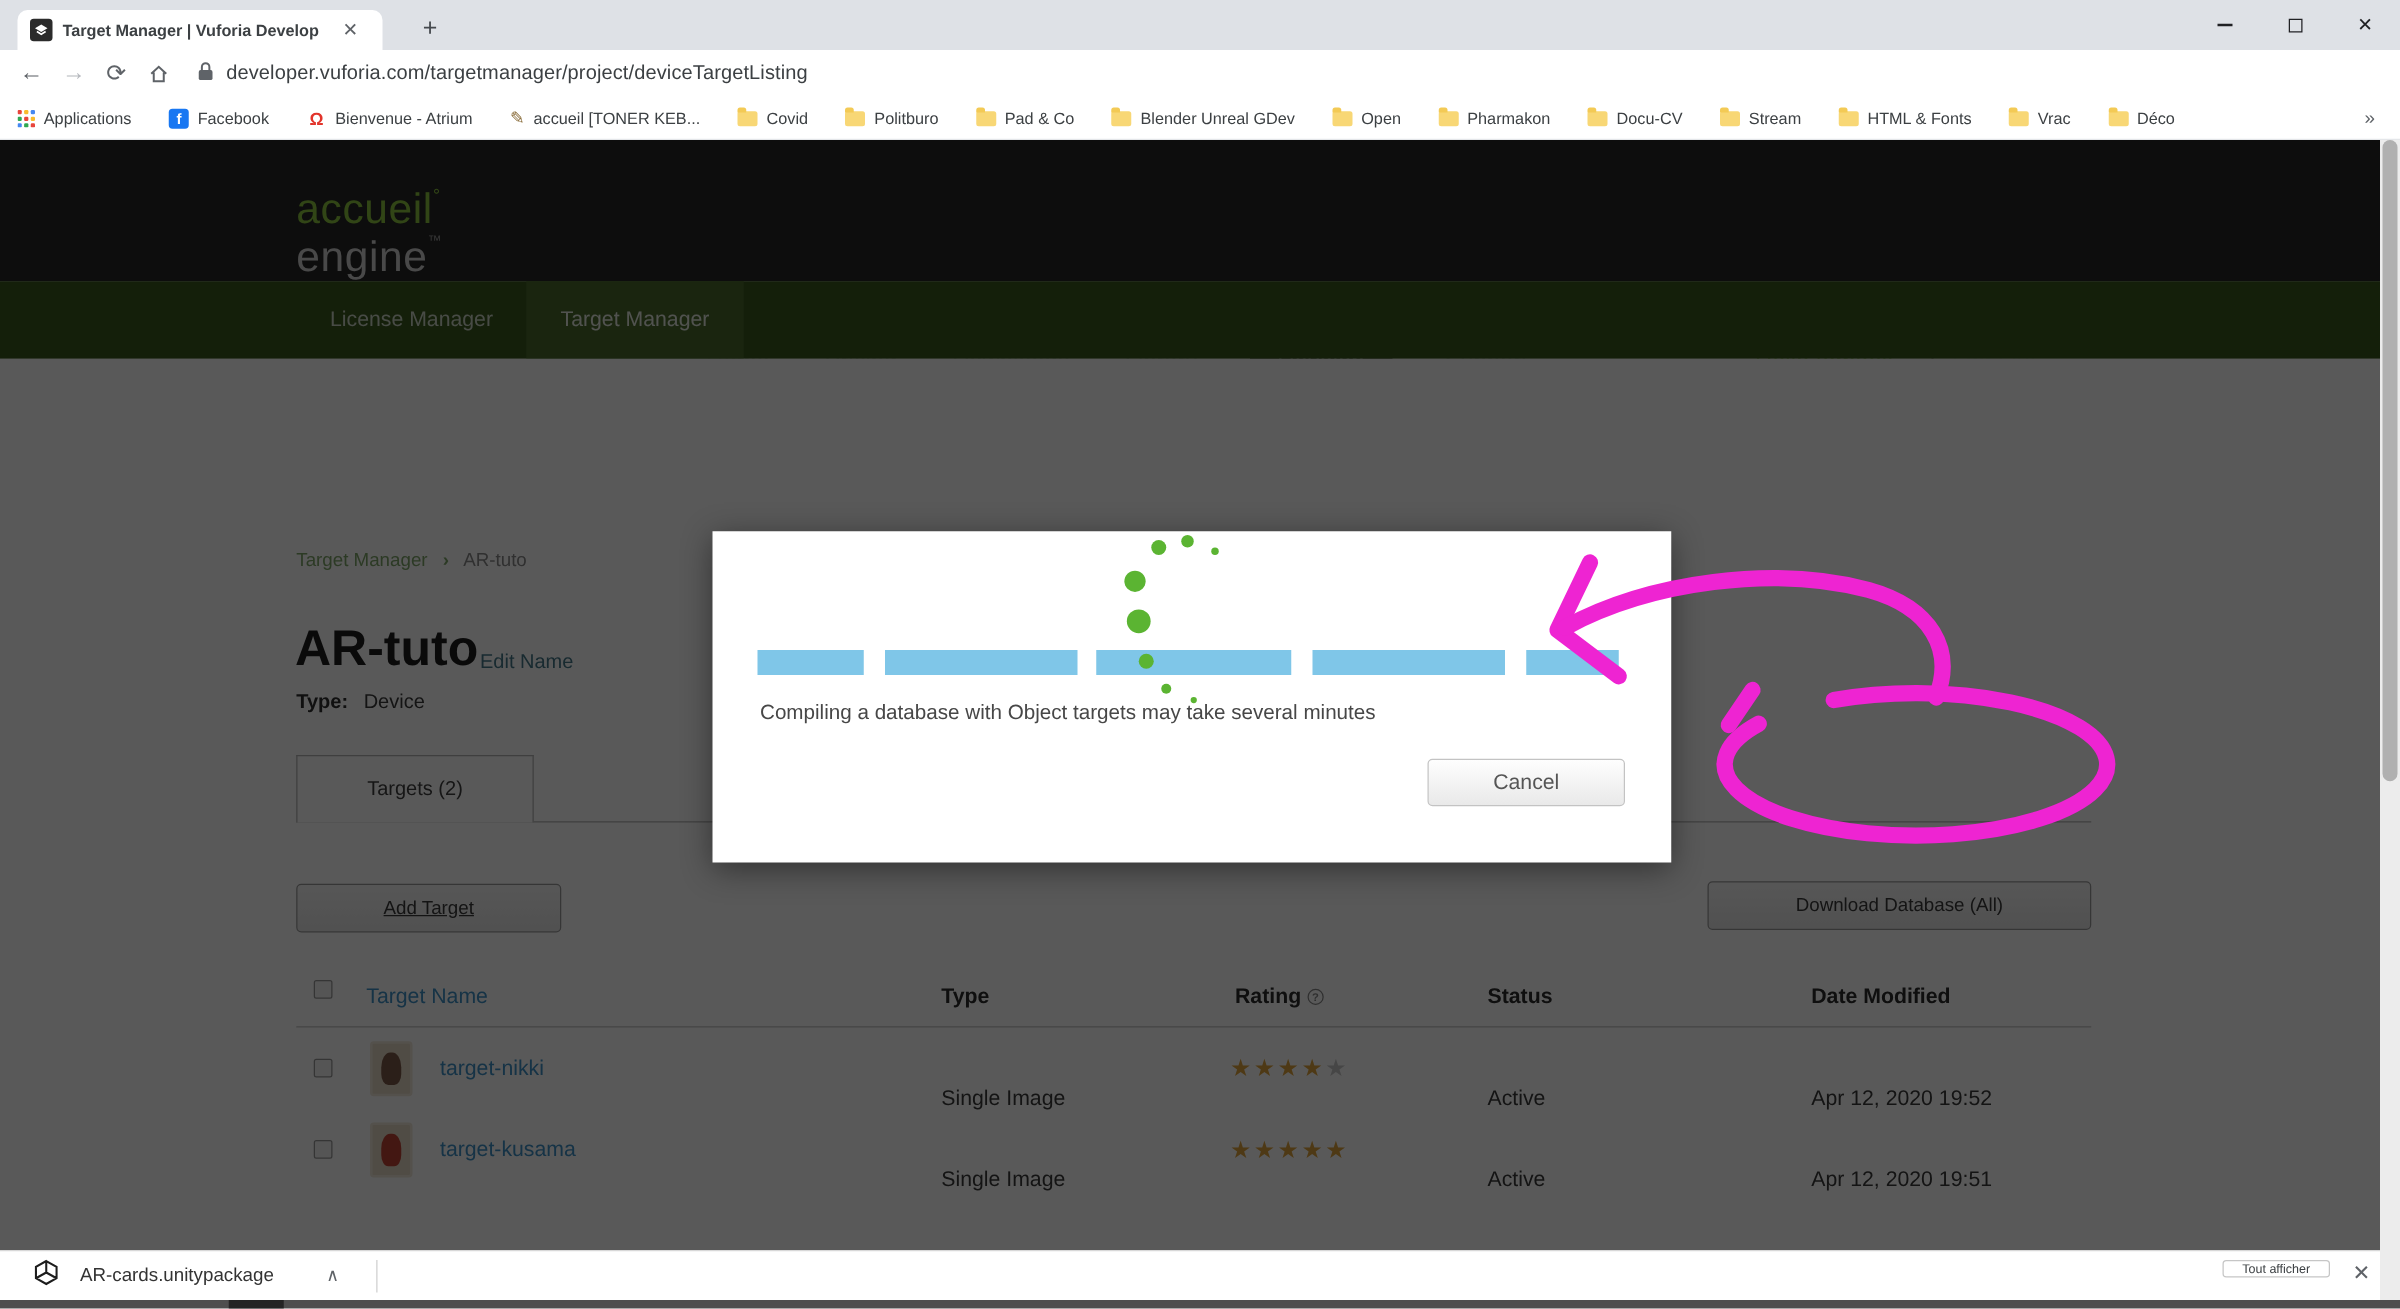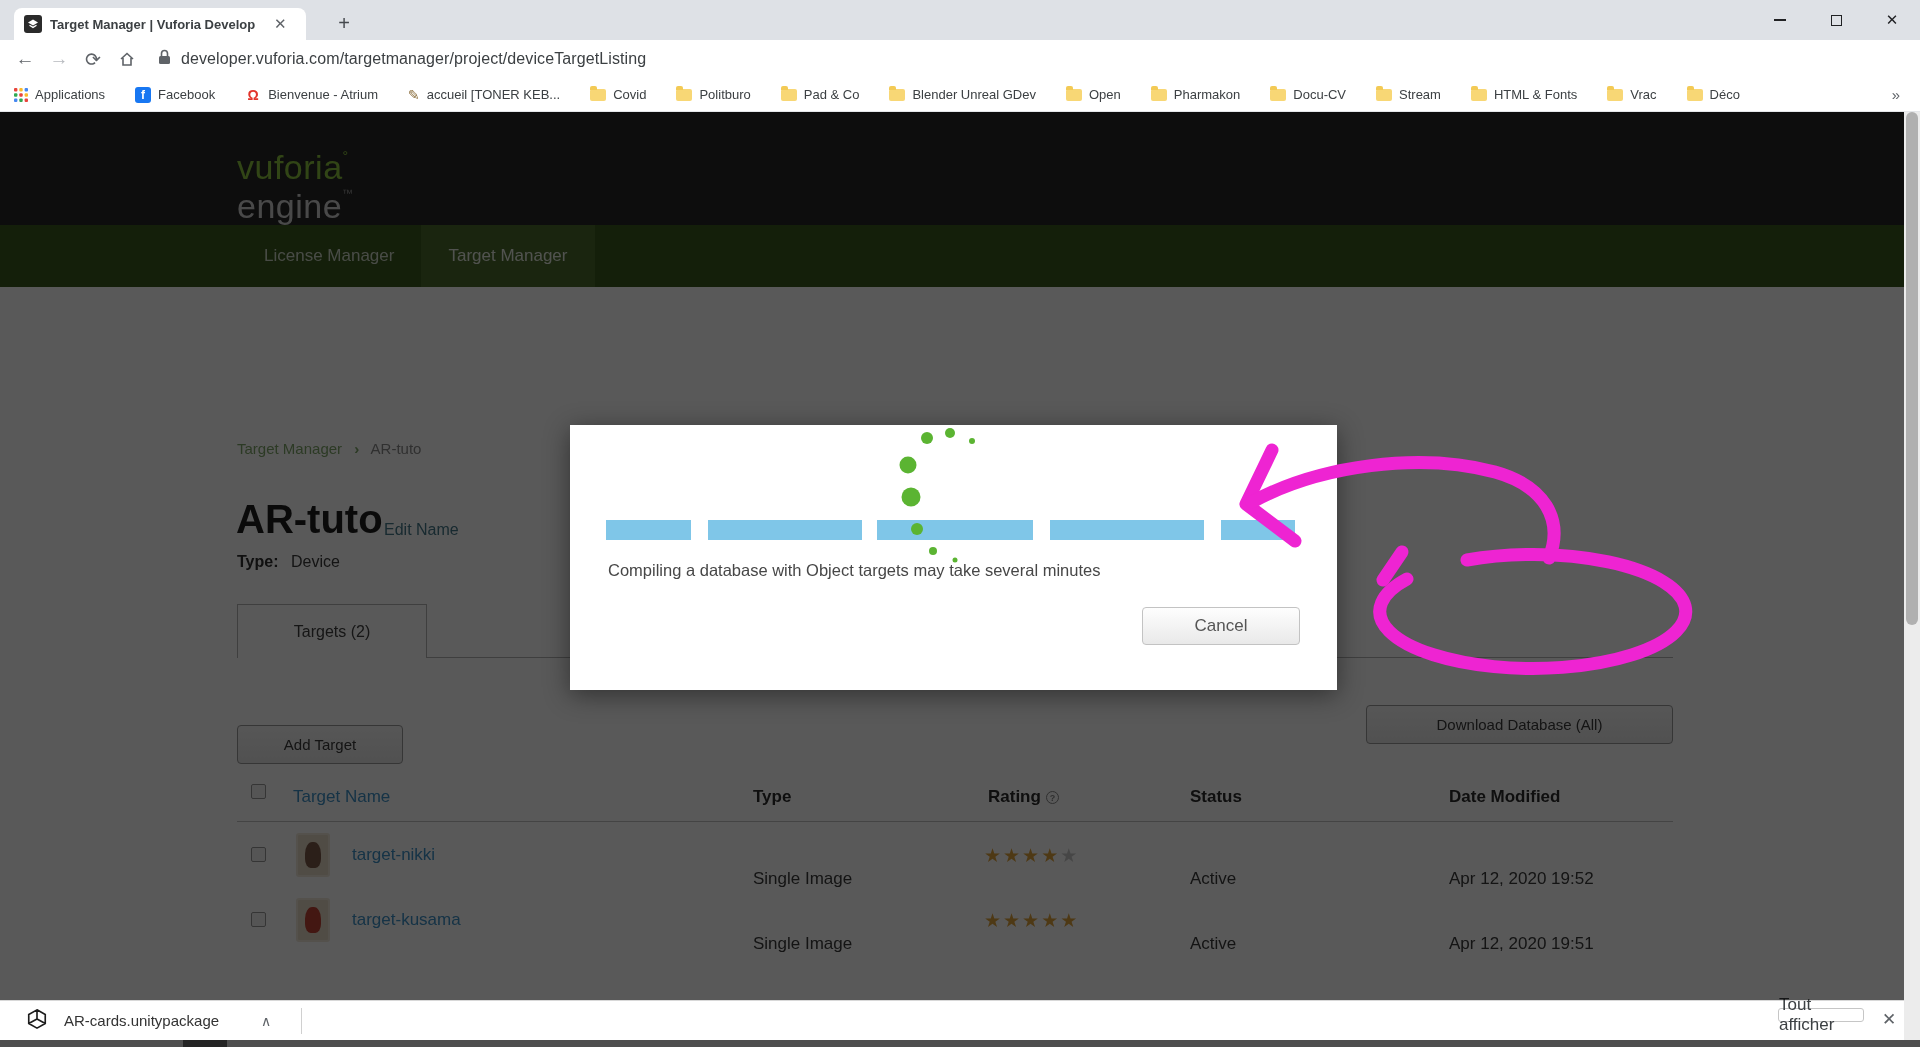--- a/index.html
+++ b/index.html
@@ -75,21 +75,21 @@
   .crumb-sep { color:#7fa76a; margin:0 8px; font-weight:bold; }
   .crumb-cur { color:#8a8a8a; }
   .pg-title { position:absolute; left:236px; top:210px; font-size:40px; font-weight:bold; color:#1f1f1f; }
   .edit-name { position:absolute; left:384px; top:234px; font-size:16px; color:#46798a; }
   .type-row { position:absolute; left:237px; top:266px; font-size:16px; }
   .type-label { font-weight:bold; color:#2f2f2f; }
   .type-value { color:#3a3a3a; margin-left:8px; }
   .targets-tab { position:absolute; left:237px; top:317px; width:190px; height:54px; border:1px solid #b5b5b5; border-bottom:none; background:#fff; display:flex; align-items:center; justify-content:center; font-size:16px; color:#3f3f3f; z-index:2; }
   .tab-line { position:absolute; left:237px; top:370px; width:1436px; height:1px; background:#b5b5b5; }
   .btn { border:1px solid #9a9a9a; border-radius:4px; background:linear-gradient(#f7f7f7,#e7e7e7); font-size:15px; color:#3a3a3a; display:flex; align-items:center; justify-content:center; }
-  .add-btn { position:absolute; left:237px; top:438px; width:166px; height:39px; }
+  .add-btn { position:absolute; left:237px; top:420px; width:212px; height:39px;text-decoration:underline; }
   .dl-btn { position:absolute; left:1366px; top:418px; width:307px; height:39px; }
 
   .cb { position:absolute; width:15px; height:15px; border:1px solid #999; border-radius:2px; background:#f2f2f2; }
   .th-name { position:absolute; left:293px; top:500px; font-size:17px; color:#3f92c8; }
   .th-type { position:absolute; left:753px; top:500px; font-size:17px; font-weight:bold; color:#2b2b2b; }
   .th-rating { position:absolute; left:988px; top:500px; font-size:17px; font-weight:bold; color:#2b2b2b; }
   .th-status { position:absolute; left:1190px; top:500px; font-size:17px; font-weight:bold; color:#2b2b2b; }
   .th-date { position:absolute; left:1449px; top:500px; font-size:17px; font-weight:bold; color:#2b2b2b; }
   .hd-line { position:absolute; left:237px; top:534px; width:1436px; height:1px; background:#c4c4c4; }
   .help-circ { display:inline-block; width:13px; height:13px; border:1px solid #888; border-radius:50%; font-size:9px; color:#888; text-align:center; line-height:12px; margin-left:5px; vertical-align:1px;}
@@ -117,21 +117,21 @@
   .cancel-btn { position:absolute; left:572px; top:182px; width:158px; height:38px; border:1px solid #c3c3c3; border-radius:4px; background:linear-gradient(#fefefe,#e9e9e9); font-size:17px; color:#555; display:flex; align-items:center; justify-content:center; }
 
   .annot { position:absolute; left:0; top:0; width:1904px; height:888px; z-index:30; pointer-events:none; }
 
   
   .dlbar { position:absolute; left:0; top:1000px; width:1904px; height:40px; background:#fff; border-top:1px solid #d8d8d8; display:flex; align-items:center; }
   .unity-ic { margin-left:26px; }
   .dl-name { font-size:15px; color:#333; margin-left:16px; }
   .dl-chev { font-size:14px; color:#5f6368; margin-left:42px; }
   .dl-sep { width:1px; height:26px; background:#d0d0d0; margin-left:30px; }
-  .show-all { position:absolute; left:1778px; top:7px; width:86px; height:14px; border:1px solid #c6c6c6; border-radius:3px; background:#fff; font-size:17px; color:#3c4043; display:flex; align-items:center; justify-content:center; }
+  .show-all { position:absolute; left:1778px; top:7px; width:86px; height:14px; border:1px solid #c6c6c6; border-radius:3px; background:#fff; font-size:10px; color:#3c4043; display:flex; align-items:center; justify-content:center; }
   .dl-close { position:absolute; left:1882px; top:8px; font-size:17px; color:#5f6368; }
   .taskstrip { position:absolute; left:0; top:1040px; width:1920px; height:7px; background:#4e4e4e; }
   .taskstrip .seg { position:absolute; left:183px; width:44px; height:7px; background:#242424; }
   .scrollbar { position:absolute; left:1904px; top:112px; width:16px; height:928px; background:#ececec; }
   .scroll-thumb { position:absolute; left:2px; top:0; width:12px; height:513px; background:#b0b0b0; border-radius:6px; }
 </style>
 </head>
 <body>
 
 <div class="screen">
@@ -265,21 +265,21 @@
           <span class="bm-label">Déco</span>
         </span>
       </span>
     <span class="bm-overflow">»</span>
   </div>
 
   <div class="content">
 
     <div class="vf-header">
       <div class="vf-logo">
-        <div class="line1"><span class="brand">vuforia</span><span class="brand-mark">°</span> <span class="product">engine</span><span class="product-mark">™</span></div>
+        <div class="line1"><span class="brand">accueil</span><span class="brand-mark">°</span> <span class="product">engine</span><span class="product-mark">™</span></div>
         <div class="vf-portal">developer portal</div>
       </div>
       <div class="vf-nav" id="site-nav">
           <span class="nav-item">Home</span>
           <span class="nav-item">Pricing</span>
           <span class="nav-item">Downloads</span>
           <span class="nav-item">Library</span>
           <span class="nav-item active">Develop</span>
           <span class="nav-item">Support</span>
         </div>

